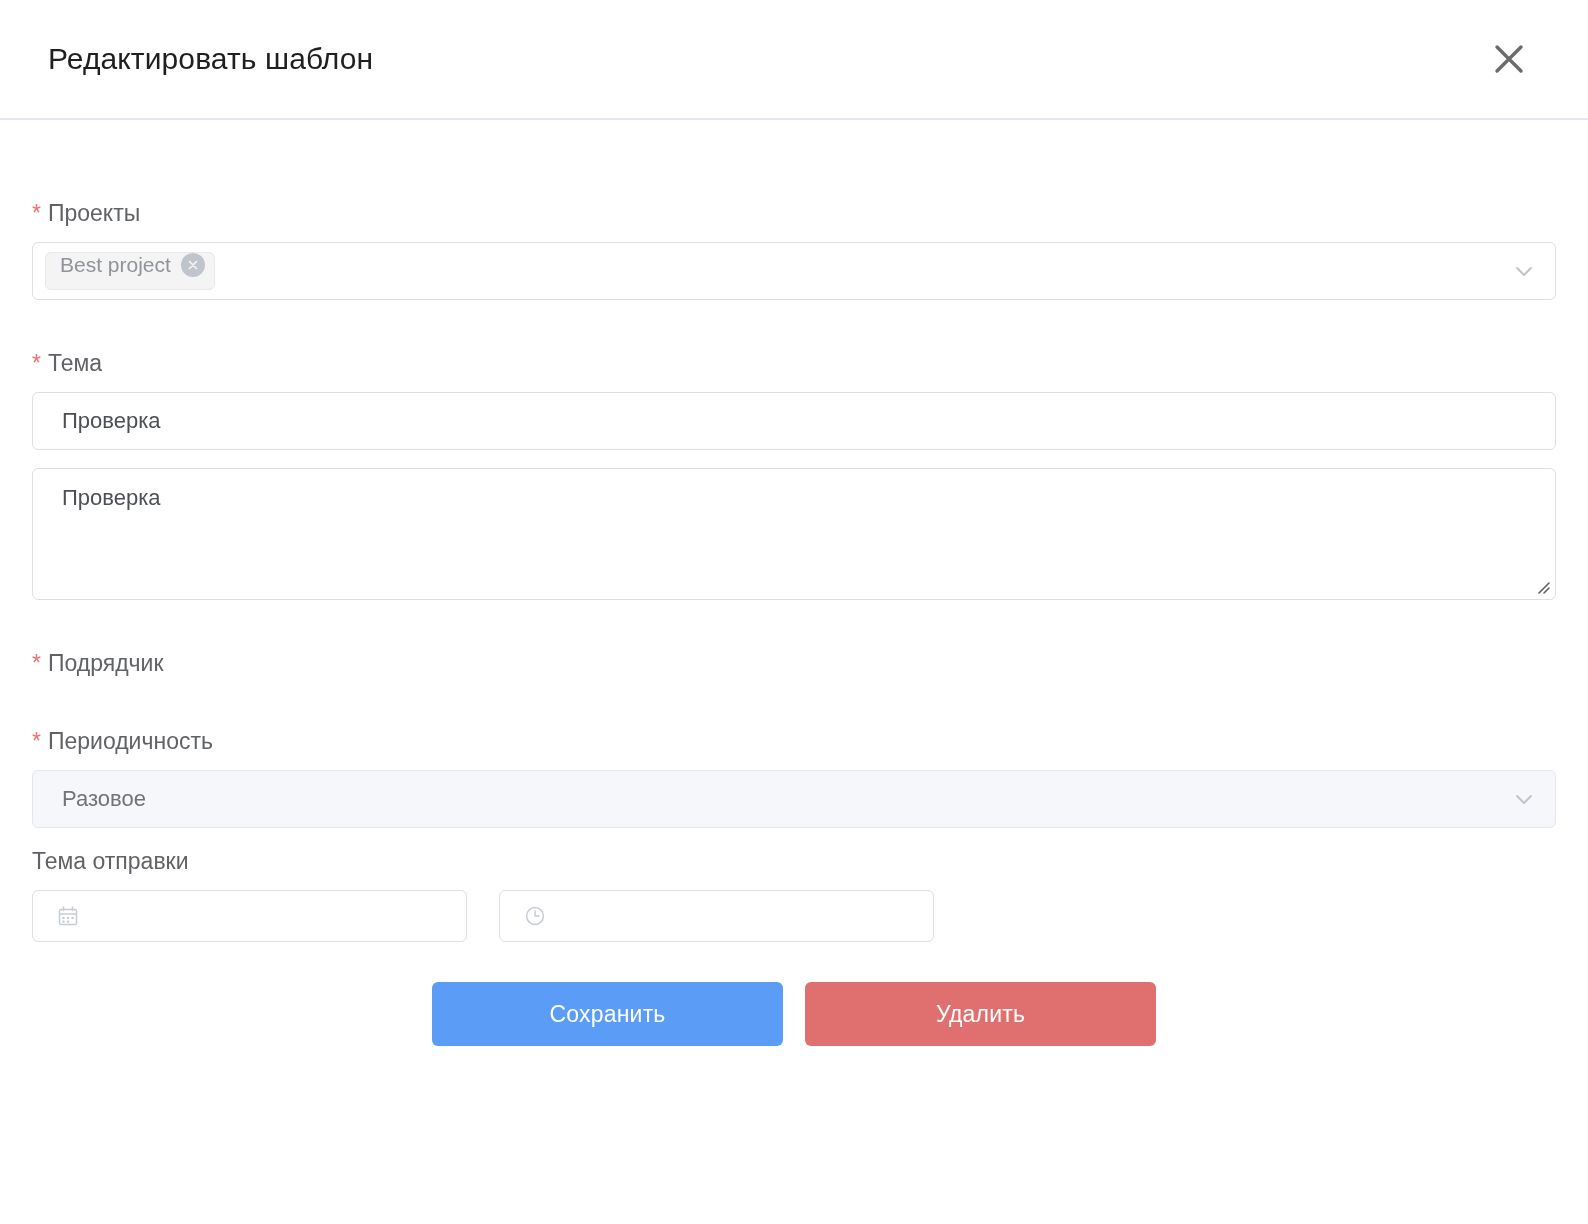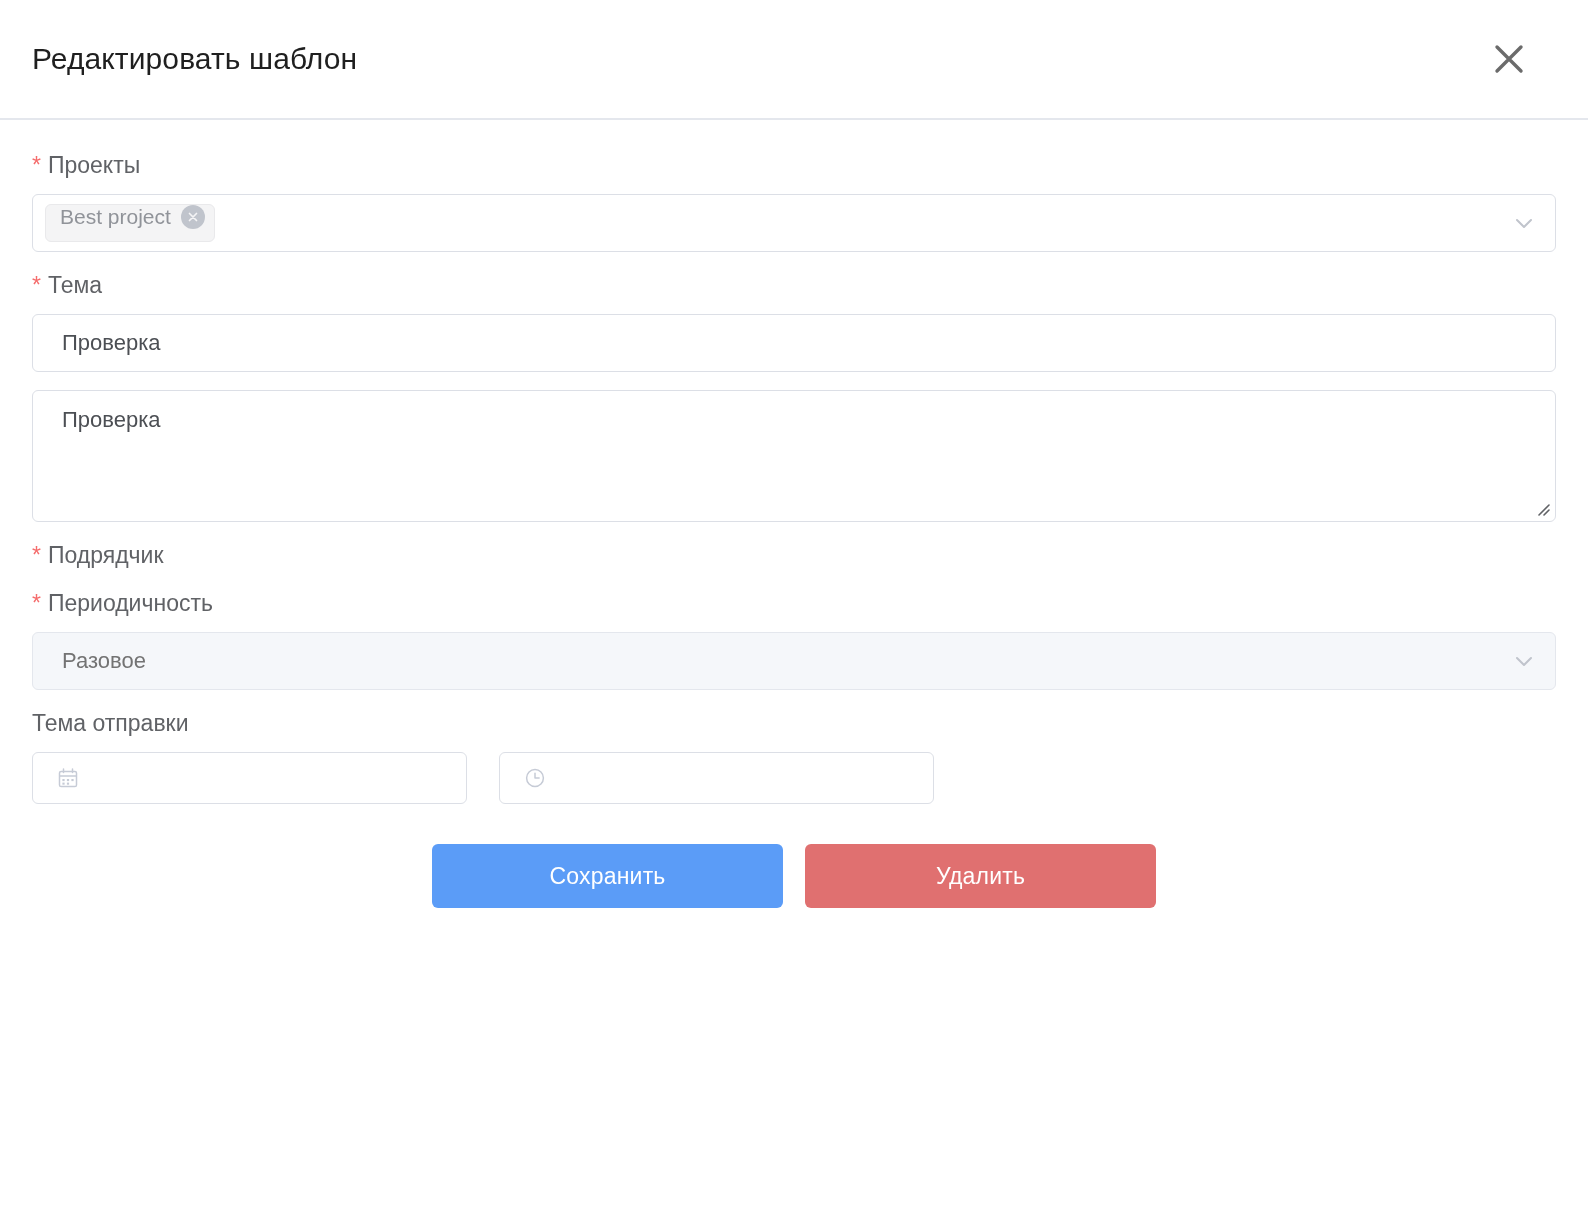--- a/index.html
+++ b/index.html
@@ -21,21 +21,21 @@
     overflow: hidden;
   }
 
   
   .dialog-header {
     position: relative;
     height: 120px;
     border-bottom: 2px solid #e4e7ed;
     display: flex;
     align-items: center;
-    padding: 0 32px;
+    padding: 0 48px;
   }
   .dialog-title {
     font-size: 30px;
     color: #1f1f1f;
     font-weight: 400;
     letter-spacing: 0.1px;
   }
   .close-btn {
     position: absolute;
     right: 56px;
@@ -60,20 +60,21 @@
 
   .form-item { margin-bottom: 18px; }
 
   .form-label {
     display: block;
     font-size: 23px;
     color: #606266;
     line-height: 30px;
     margin-bottom: 14px;
     white-space: nowrap;
+    margin-top: 48px;
   }
   .req-star {
     color: #f56c6c;
     margin-right: 7px;
     font-size: 23px;
     line-height: 1;
   }
 
   
   .control {

